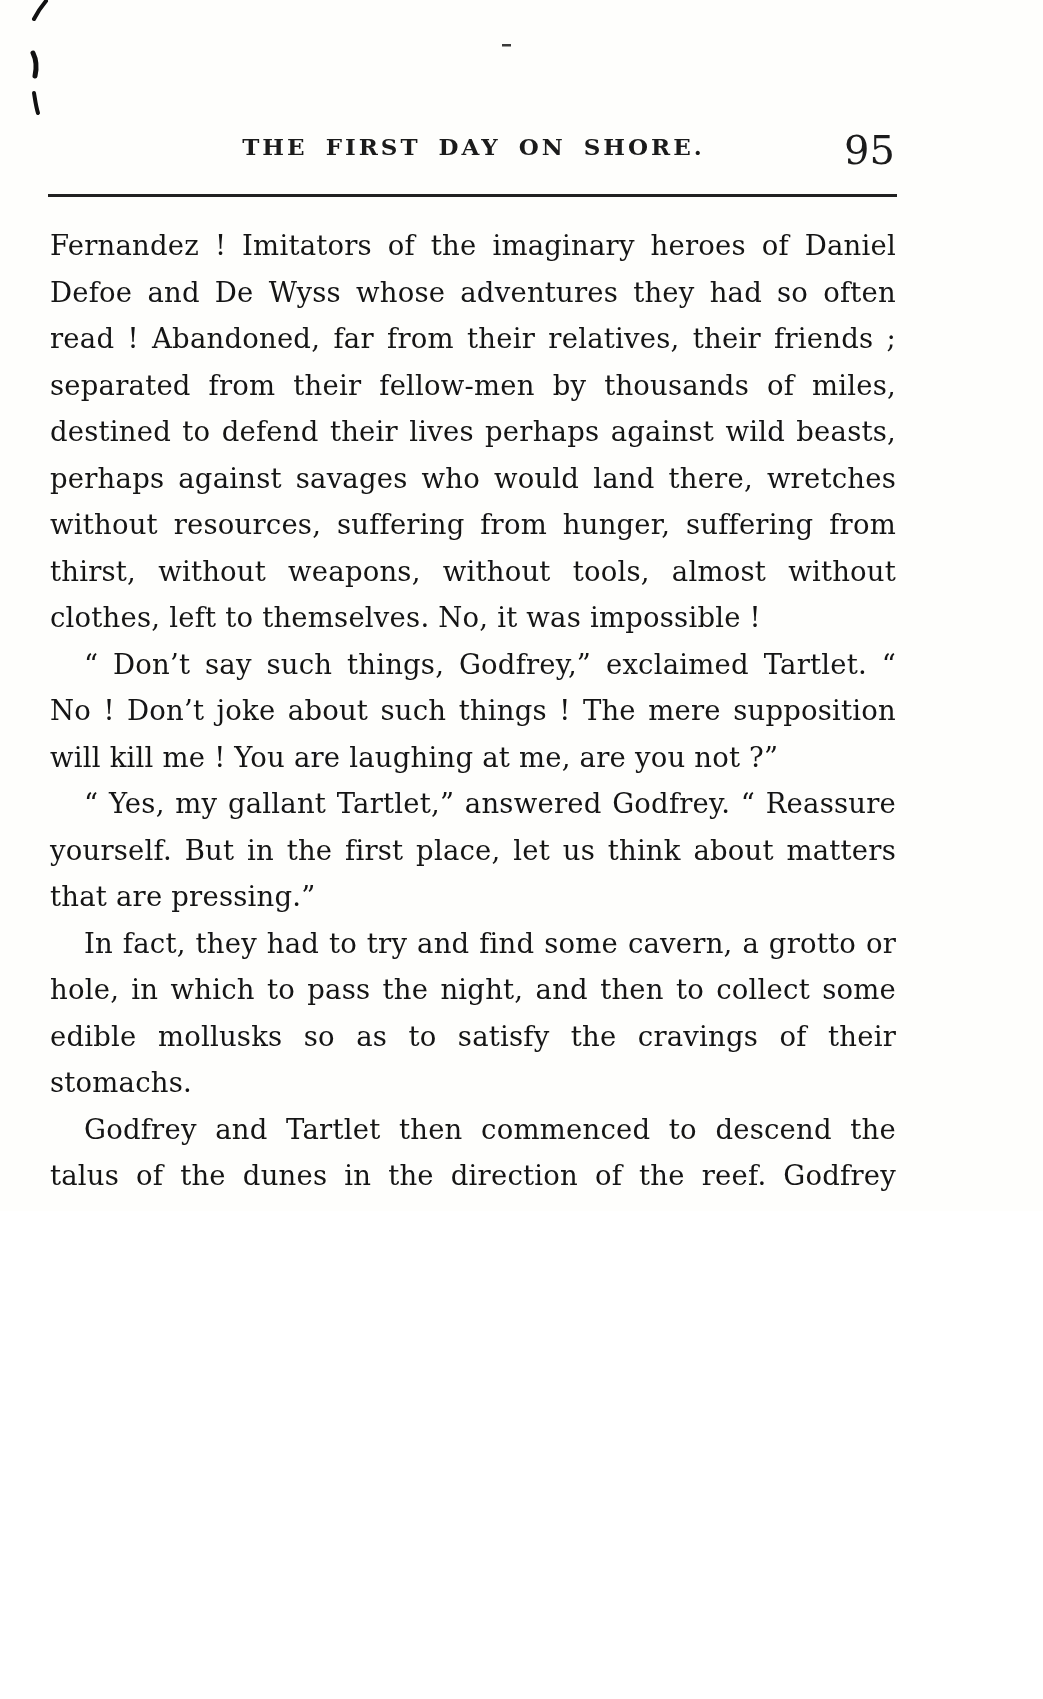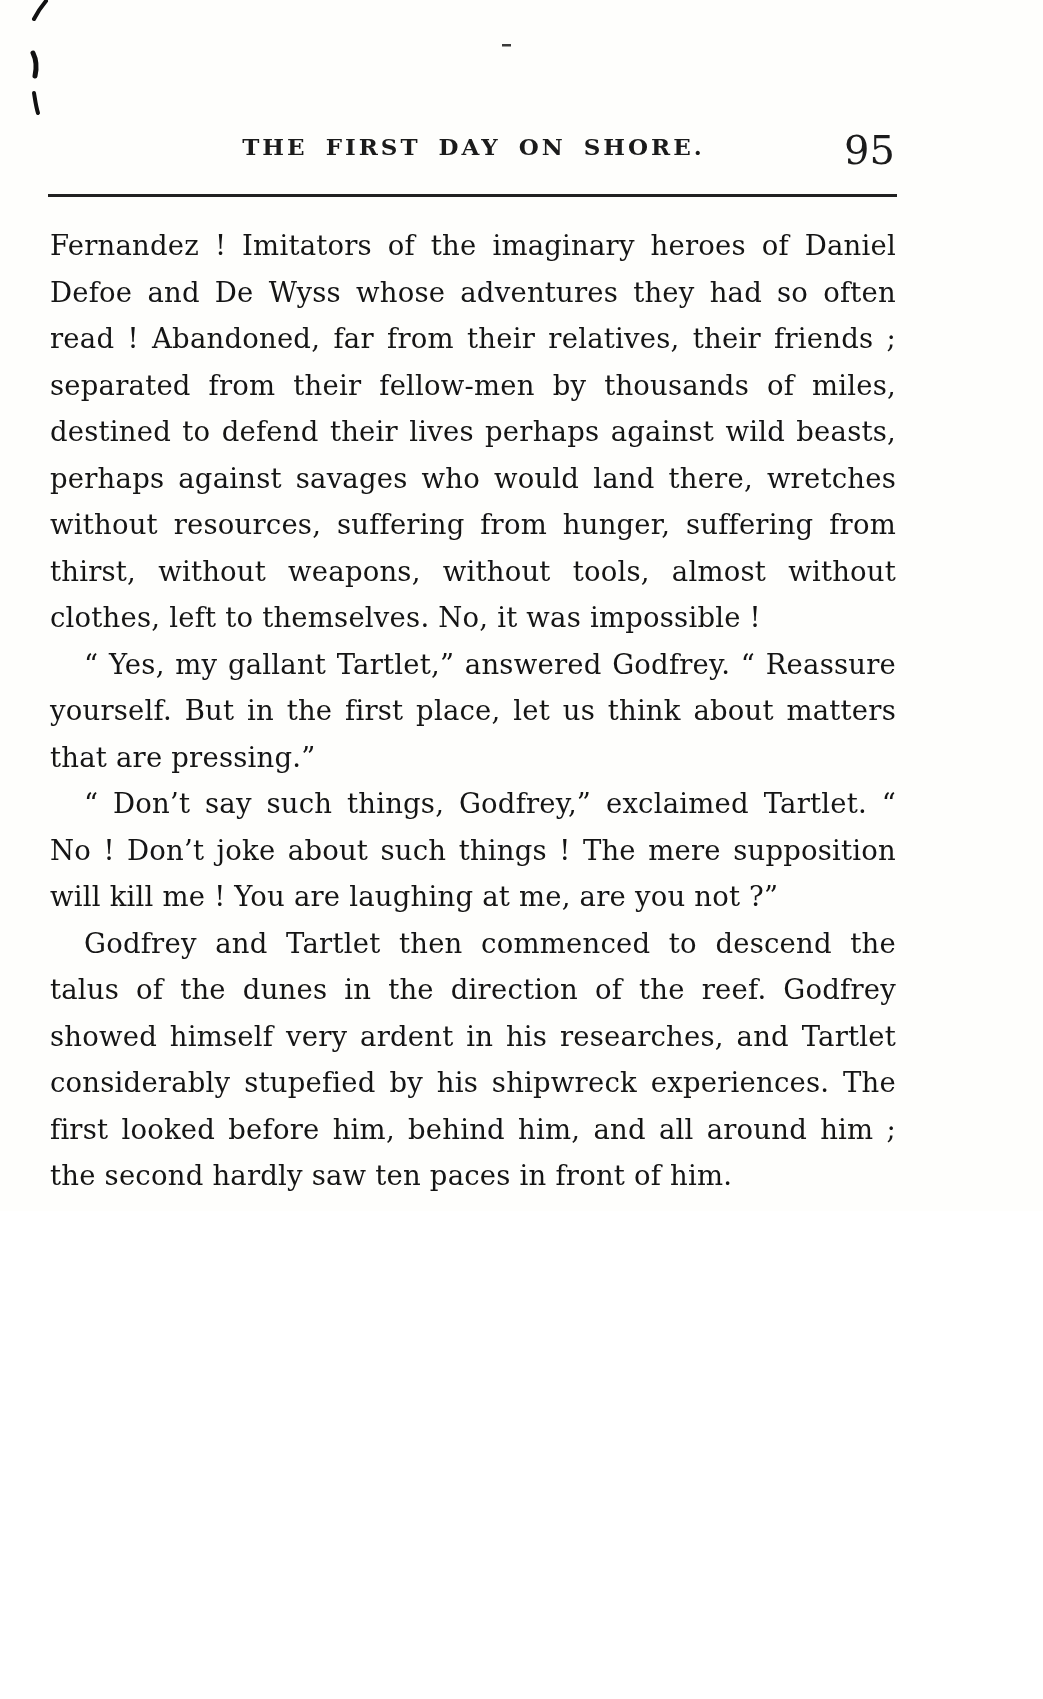--- a/index.html
+++ b/index.html
@@ -100,18 +100,19 @@
 
   <header class="running-head">
     <span class="head-title">THE FIRST DAY ON SHORE.</span>
     <span class="head-page-number">95</span>
   </header>
 
   <hr class="head-rule">
 
   <main class="body-text">
     <p class="para first">Fernandez !   Imitators of the imaginary heroes of Daniel Defoe and De Wyss whose adventures they had so often read !   Abandoned, far from their relatives, their friends ; separated from their fellow-men by thousands of miles, destined to defend their lives perhaps against wild beasts, perhaps against savages who would land there, wretches without resources, suffering from hunger, suffering from thirst, without weapons, without tools, almost without clothes, left to themselves.   No, it was impossible !</p>
+    <p class="para">“ Don’t say such things, Godfrey,” exclaimed Tartlet. “ No !   Don’t joke about such things !   The mere supposition will kill me !   You are laughing at me, are you not ?”</p>
     <p class="para">“ Yes, my gallant Tartlet,” answered Godfrey. “ Reassure yourself.   But in the first place, let us think about matters that are pressing.”</p>
-    <p class="para">“ Don’t say such things, Godfrey,” exclaimed Tartlet. “ No !   Don’t joke about such things !   The mere supposition will kill me !   You are laughing at me, are you not ?”</p>
+    <p class="para">In fact, they had to try and find some cavern, a grotto or hole, in which to pass the night, and then to collect some edible mollusks so as to satisfy the cravings of their stomachs.</p>
     <p class="para">Godfrey and Tartlet then commenced to descend the talus of the dunes in the direction of the reef.   Godfrey showed himself very ardent in his researches, and Tartlet considerably stupefied by his shipwreck experiences.   The first looked before him, behind him, and all around him ; the second hardly saw ten paces in front of him.</p>
   </main>
 
 </div>
 
 </body></html>

